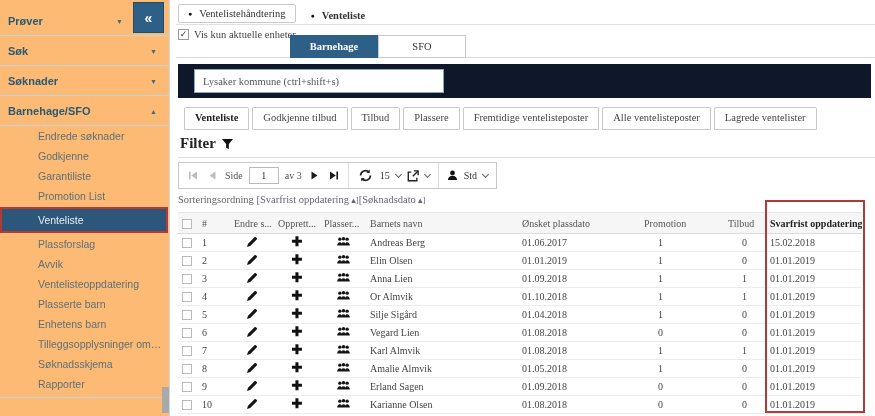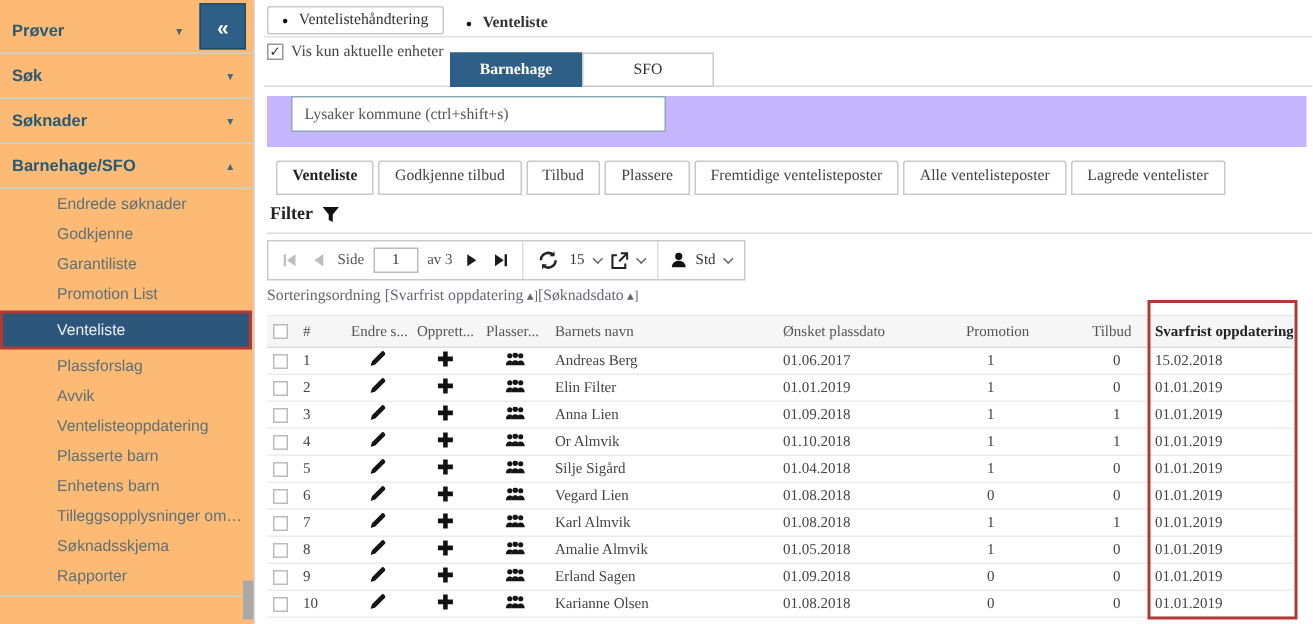--- a/index.html
+++ b/index.html
@@ -34,39 +34,39 @@
   .crumb { display:flex; align-items:center; gap:7px; font-size:10.5px; color:#333; padding:3px 9px; cursor:pointer; }
   .crumb.boxed { border:1px solid #c9c9c9; border-radius:2px; margin-bottom:1px; }
   .crumb.active { font-weight:bold; }
   .bullet { font-size:7px; color:#111; }
 
   .row2 { position:relative; height:33px; border-bottom:1px solid #d8d8d8; }
   .chk-row { position:absolute; top:4px; left:2px; display:flex; gap:5px; align-items:center;
              font-size:10.5px; color:#444; cursor:pointer; }
   .checkbox { width:11px; height:11px; border:1px solid #999; background:#fff; display:flex;
               align-items:center; justify-content:center; font-size:9px; line-height:9px; color:#333; }
-  .unit-tabs { position:absolute; left:124px; bottom:-1px; display:flex; }
+  .unit-tabs { position:absolute; left:114px; bottom:-1px; display:flex; }
   .unit-tab { min-width:88px; text-align:center; padding:5px 14px; font-size:10.5px;
               border:1px solid #c9c9c9; background:#fff; color:#333; cursor:pointer; }
   .unit-tab.active { background:#2e5f86; border-color:#2e5f86; color:#fff; font-weight:bold; }
 
-  .banner { margin:6px 4px 0 2px; height:34px; background:#c4b5fd; display:flex;
-            align-items:flex-start; padding-left:16px; }
+  .banner { margin:6px 4px 0 2px; height:34px; background:#0f172a; display:flex;
+            align-items:center; padding-left:16px; }
   .kommune-btn { width:250px; height:24px; background:#fff; border:1px solid #8fa8b8;
                  font-size:10.5px; color:#555; text-align:left; padding:0 8px;
                  font-family:inherit; cursor:pointer; }
 
   .view-tabs { display:flex; gap:3px; margin:9px 0 0 8px; height:23px; }
   .vtab { padding:4px 10px; font-size:10.5px; border:1px solid #c9c9c9; background:#fff;
           color:#444; border-radius:2px 2px 0 0; cursor:pointer; white-space:nowrap; }
   .vtab.active { font-weight:bold; color:#222; }
 
   .filter-row { display:flex; align-items:center; gap:6px; margin:3px 0 0 2px;
                 padding:2px 0 5px 2px; border-bottom:1px solid #dcdcdc;
-                font-size:12px; font-weight:bold; color:#222; cursor:pointer; }
+                font-size:15px; font-weight:bold; color:#222; cursor:pointer; }
 
   .toolbar { display:inline-flex; align-items:stretch; margin:4px 0 0 2px;
              border:1px solid #c9c9c9; background:#fff; height:27px; }
   .tgroup { display:flex; align-items:center; gap:6px; padding:0 8px; }
   .tgroup + .tgroup { border-left:1px solid #ddd; }
   .nav-btn { display:flex; align-items:center; padding:0 2px; cursor:pointer; color:#1b1b1b; }
   .nav-btn.disabled { color:#bdbdbd; }
   .tb-label { font-size:10px; color:#555; }
   .page-input { width:30px; height:17px; border:1px solid #bbb; font-size:10px; text-align:center;
                 font-family:inherit; color:#333; }
@@ -325,21 +325,21 @@
     <td class="c-ic">
       <svg viewBox="0 0 16 11" width="13" height="9" fill="#151515">
         <circle cx="3.5" cy="2.6" r="2.1"></circle>
                 <circle cx="12.5" cy="2.6" r="2.1"></circle>
                 <circle cx="8" cy="2.2" r="2.2"></circle>
         <path d="M0.2 10.5c0-2.4 1.5-4 3.3-4 .9 0 1.7.4 2.3 1-.6.8-1 1.9-1.1 3z"></path>
         <path d="M15.8 10.5c0-2.4-1.5-4-3.3-4-.9 0-1.7.4-2.3 1 .6.8 1 1.9 1.1 3z"></path>
         <path d="M4.6 10.5c0-2.6 1.5-4.2 3.4-4.2s3.4 1.6 3.4 4.2z"></path>
       </svg>
     </td>
-    <td class="name-cell">Elin Filter</td>
+    <td class="name-cell">Elin Olsen</td>
     <td>01.01.2019</td>
     <td class="ind">1</td>
     <td class="ind">0</td>
     <td>01.01.2019</td>
   </tr>
 
   <tr>
     <td><span class="cb"></span></td>
     <td>3</td>
     <td class="c-ic">

